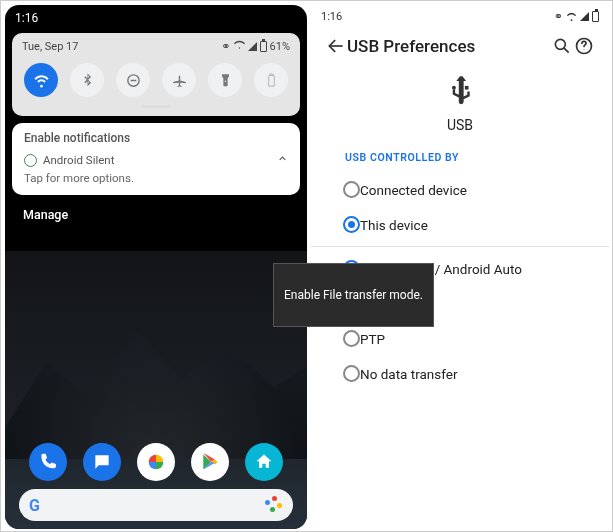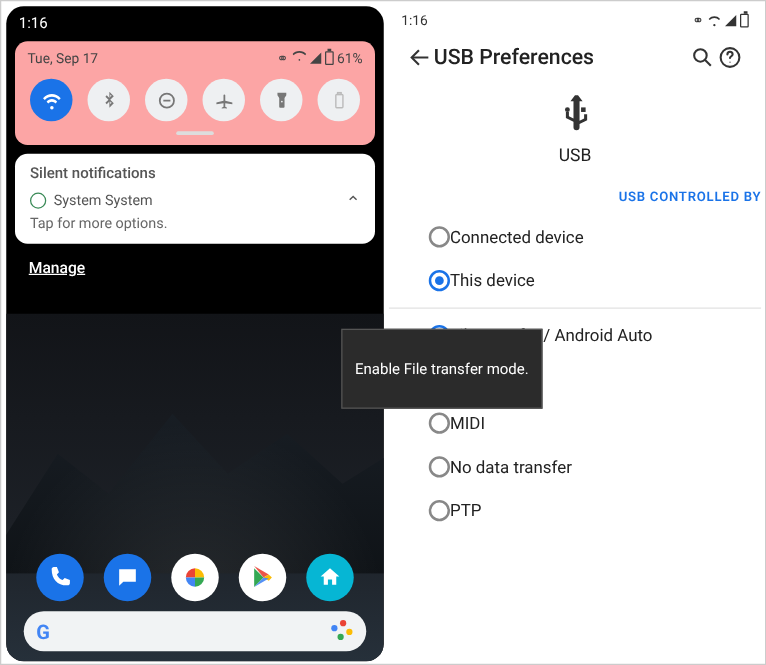--- a/index.html
+++ b/index.html
@@ -23,21 +23,21 @@
     width: 298px; height: 524px;
     background: #fff;
     overflow: hidden;
   }
   
   .lp-status {
     color: #fff; font-size: 12px; padding: 6px 10px 2px 10px;
   }
   .lp-shade {
     margin: 6px 7px 0 7px;
-    background: #fca5a5;
+    background: #e5e5e5;
     border-radius: 10px;
     padding: 6px 10px 8px 10px;
   }
   .lp-shade-head {
     display: flex; justify-content: space-between; align-items: center;
     font-size: 11px; color: #444; margin-bottom: 10px;
   }
   .lp-shade-head .right-icons { display:flex; align-items:center; gap:3px; font-size:11px; color:#444;}
   .qs-row { display: flex; justify-content: space-between; align-items: center; padding: 0 2px 4px 2px;}
   .qs {
@@ -54,21 +54,21 @@
     background:#fff; border-radius:10px;
     padding: 8px 12px 10px 12px;
     font-size: 12.5px; color:#333;
   }
   .silent-title { font-size:12px; color:#555; margin-bottom:8px; font-weight:500;}
   .notif-app { display:flex; align-items:center; justify-content:space-between; font-size:11.5px; color:#555; margin-bottom:4px;}
   .notif-app .appline{ display:flex; align-items:center; gap:6px;}
   .gear-ico{ width:13px;height:13px;border:1.4px solid #3a8a57;border-radius:50%; position:relative;}
   .notif-title { font-size:12.5px; font-weight:600; color:#222; margin-top:2px;}
   .notif-sub { font-size:11.5px; color:#666; margin-top:2px;}
-  .manage { color:#fff; font-size:12.5px; padding: 12px 0 0 18px; font-weight:500;text-decoration:underline;}
+  .manage { color:#fff; font-size:12.5px; padding: 12px 0 0 18px; font-weight:500;}
   .wallpaper {
     position:absolute; left:0; right:0; bottom:0; top:246px;
     background: linear-gradient(#121418, #1c2026 60%, #26303a);
     overflow:hidden;
   }
   .mountain {
     position:absolute; bottom:70px; left:-20px; width:340px; height:160px;
     background: radial-gradient(circle at 50% 120%, rgba(255,255,255,.10), transparent 60%),
                 linear-gradient(#1a2027,#0f1317);
     clip-path: polygon(0 100%, 18% 40%, 30% 60%, 45% 20%, 58% 50%, 72% 30%, 85% 55%, 100% 35%, 100% 100%);
@@ -85,21 +85,21 @@
   
   .rp-status { display:flex; justify-content:space-between; font-size:11px; color:#333; padding:5px 10px 2px 10px;}
   .rp-status .ri{display:flex; gap:3px; align-items:center;}
   .rp-header { display:flex; align-items:center; padding:10px 14px 6px 14px;}
   .rp-title { font-size:17px; font-weight:500; color:#222; flex:1;}
   .icobtn{ width:22px;height:22px; display:flex;align-items:center;justify-content:center; color:#333;}
   .icobtn svg{width:20px;height:20px;}
   .usb-hero { text-align:center; padding: 12px 0 6px 0;}
   .usb-hero svg{ width:30px;height:34px; color:#333;}
   .usb-label{ font-size:14px; color:#222; margin-top:4px;}
-  .section-label{ font-size:10.5px; letter-spacing:.6px; color:#1a73e8; font-weight:600; padding:12px 0 8px 34px;text-align:right;}
+  .section-label{ font-size:10.5px; letter-spacing:.6px; color:#1a73e8; font-weight:600; padding:12px 0 8px 34px;}
   .opt { display:flex; align-items:center; padding:9px 0 9px 32px; font-size:13.5px; color:#222;}
   .radio{ width:17px;height:17px;border:2px solid #888;border-radius:50%; position:relative; flex:0 0 17px;}
   .radio.sel{ border-color:#1a73e8;}
   .radio.sel::after{content:"";position:absolute;inset:3px;background:#1a73e8;border-radius:50%;}
   .divider{ height:1px;background:#e2e2e2; margin:4px 0 4px 0;}
   .tooltip {
     position:absolute; left:272px; top:262px;
     background:#2b2b2b;color:#fff;font-size:12px;
     padding:24px 10px; z-index:50; border:1px solid #555;
   }
@@ -162,25 +162,25 @@
           <svg viewBox="0 0 24 24" fill="none" stroke="currentColor" stroke-width="1.6">
             <rect x="8" y="5" width="8" height="15" rx="1"></rect>
             <rect x="10" y="3" width="4" height="2"></rect>
           </svg>
         </div>
     </div>
     <div class="handle"></div>
   </div>
 
   <div class="silent-card">
-    <div class="silent-title">Silent notifications</div>
+    <div class="silent-title">Enable notifications</div>
     <div class="notif-app">
       <span class="appline">
         <span class="gear-ico"></span>
-        <span>System System</span>
+        <span>Android Silent</span>
       </span>
       <span>
         <svg width="11" height="11" viewBox="0 0 24 24" fill="none" stroke="#555" stroke-width="2.5">
             <polyline points="6 15 12 9 18 15"></polyline>
           </svg>
       </span>
     </div>
     <div class="notif-sub">Tap for more options.</div>
   </div>
 
@@ -292,26 +292,22 @@
   <div id="usage-list">
       <div class="opt">
         <span class="radio sel"></span>
         <span>File transfer / Android Auto</span>
       </div>
       <div class="opt">
         <span class="radio"></span>
       </div>
       <div class="opt">
         <span class="radio"></span>
-        <span>MIDI</span>
+        <span>PTP</span>
       </div>
       <div class="opt">
         <span class="radio"></span>
         <span>No data transfer</span>
       </div>
-      <div class="opt">
-        <span class="radio"></span>
-        <span>PTP</span>
-      </div>
     </div>
 </div>
 
 <div class="tooltip">Enable File transfer mode.</div>
 
 </body></html>

